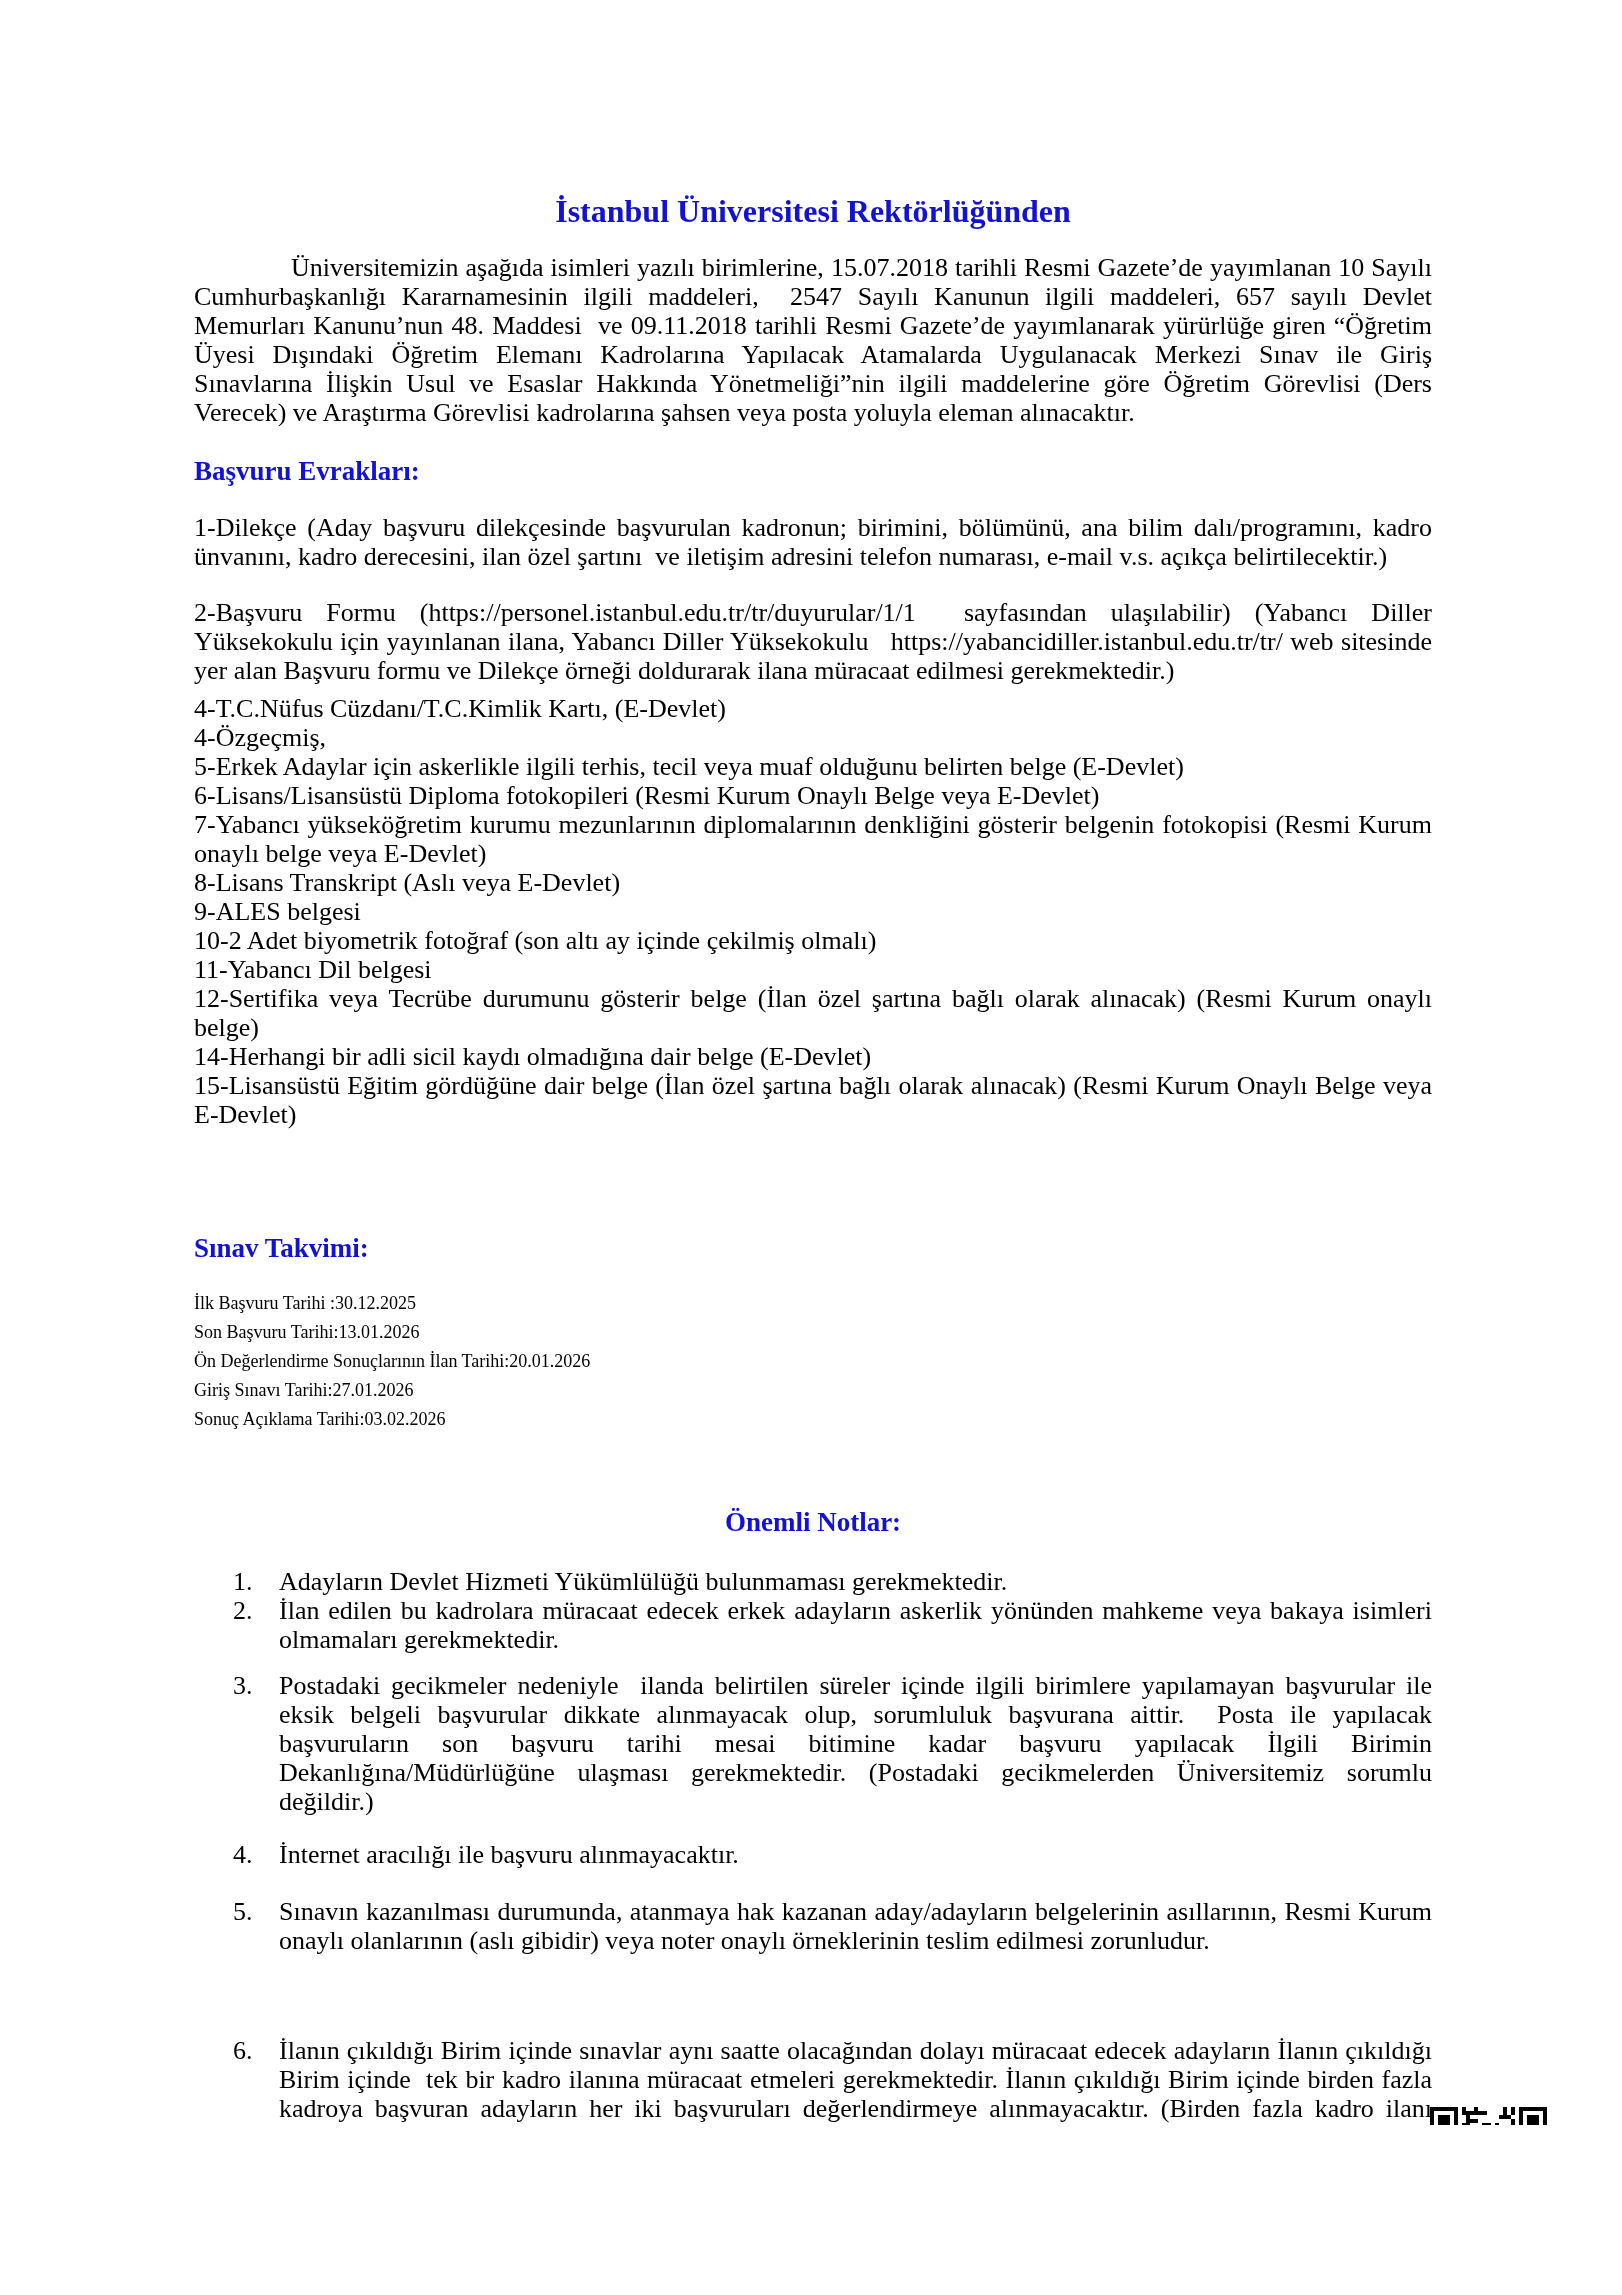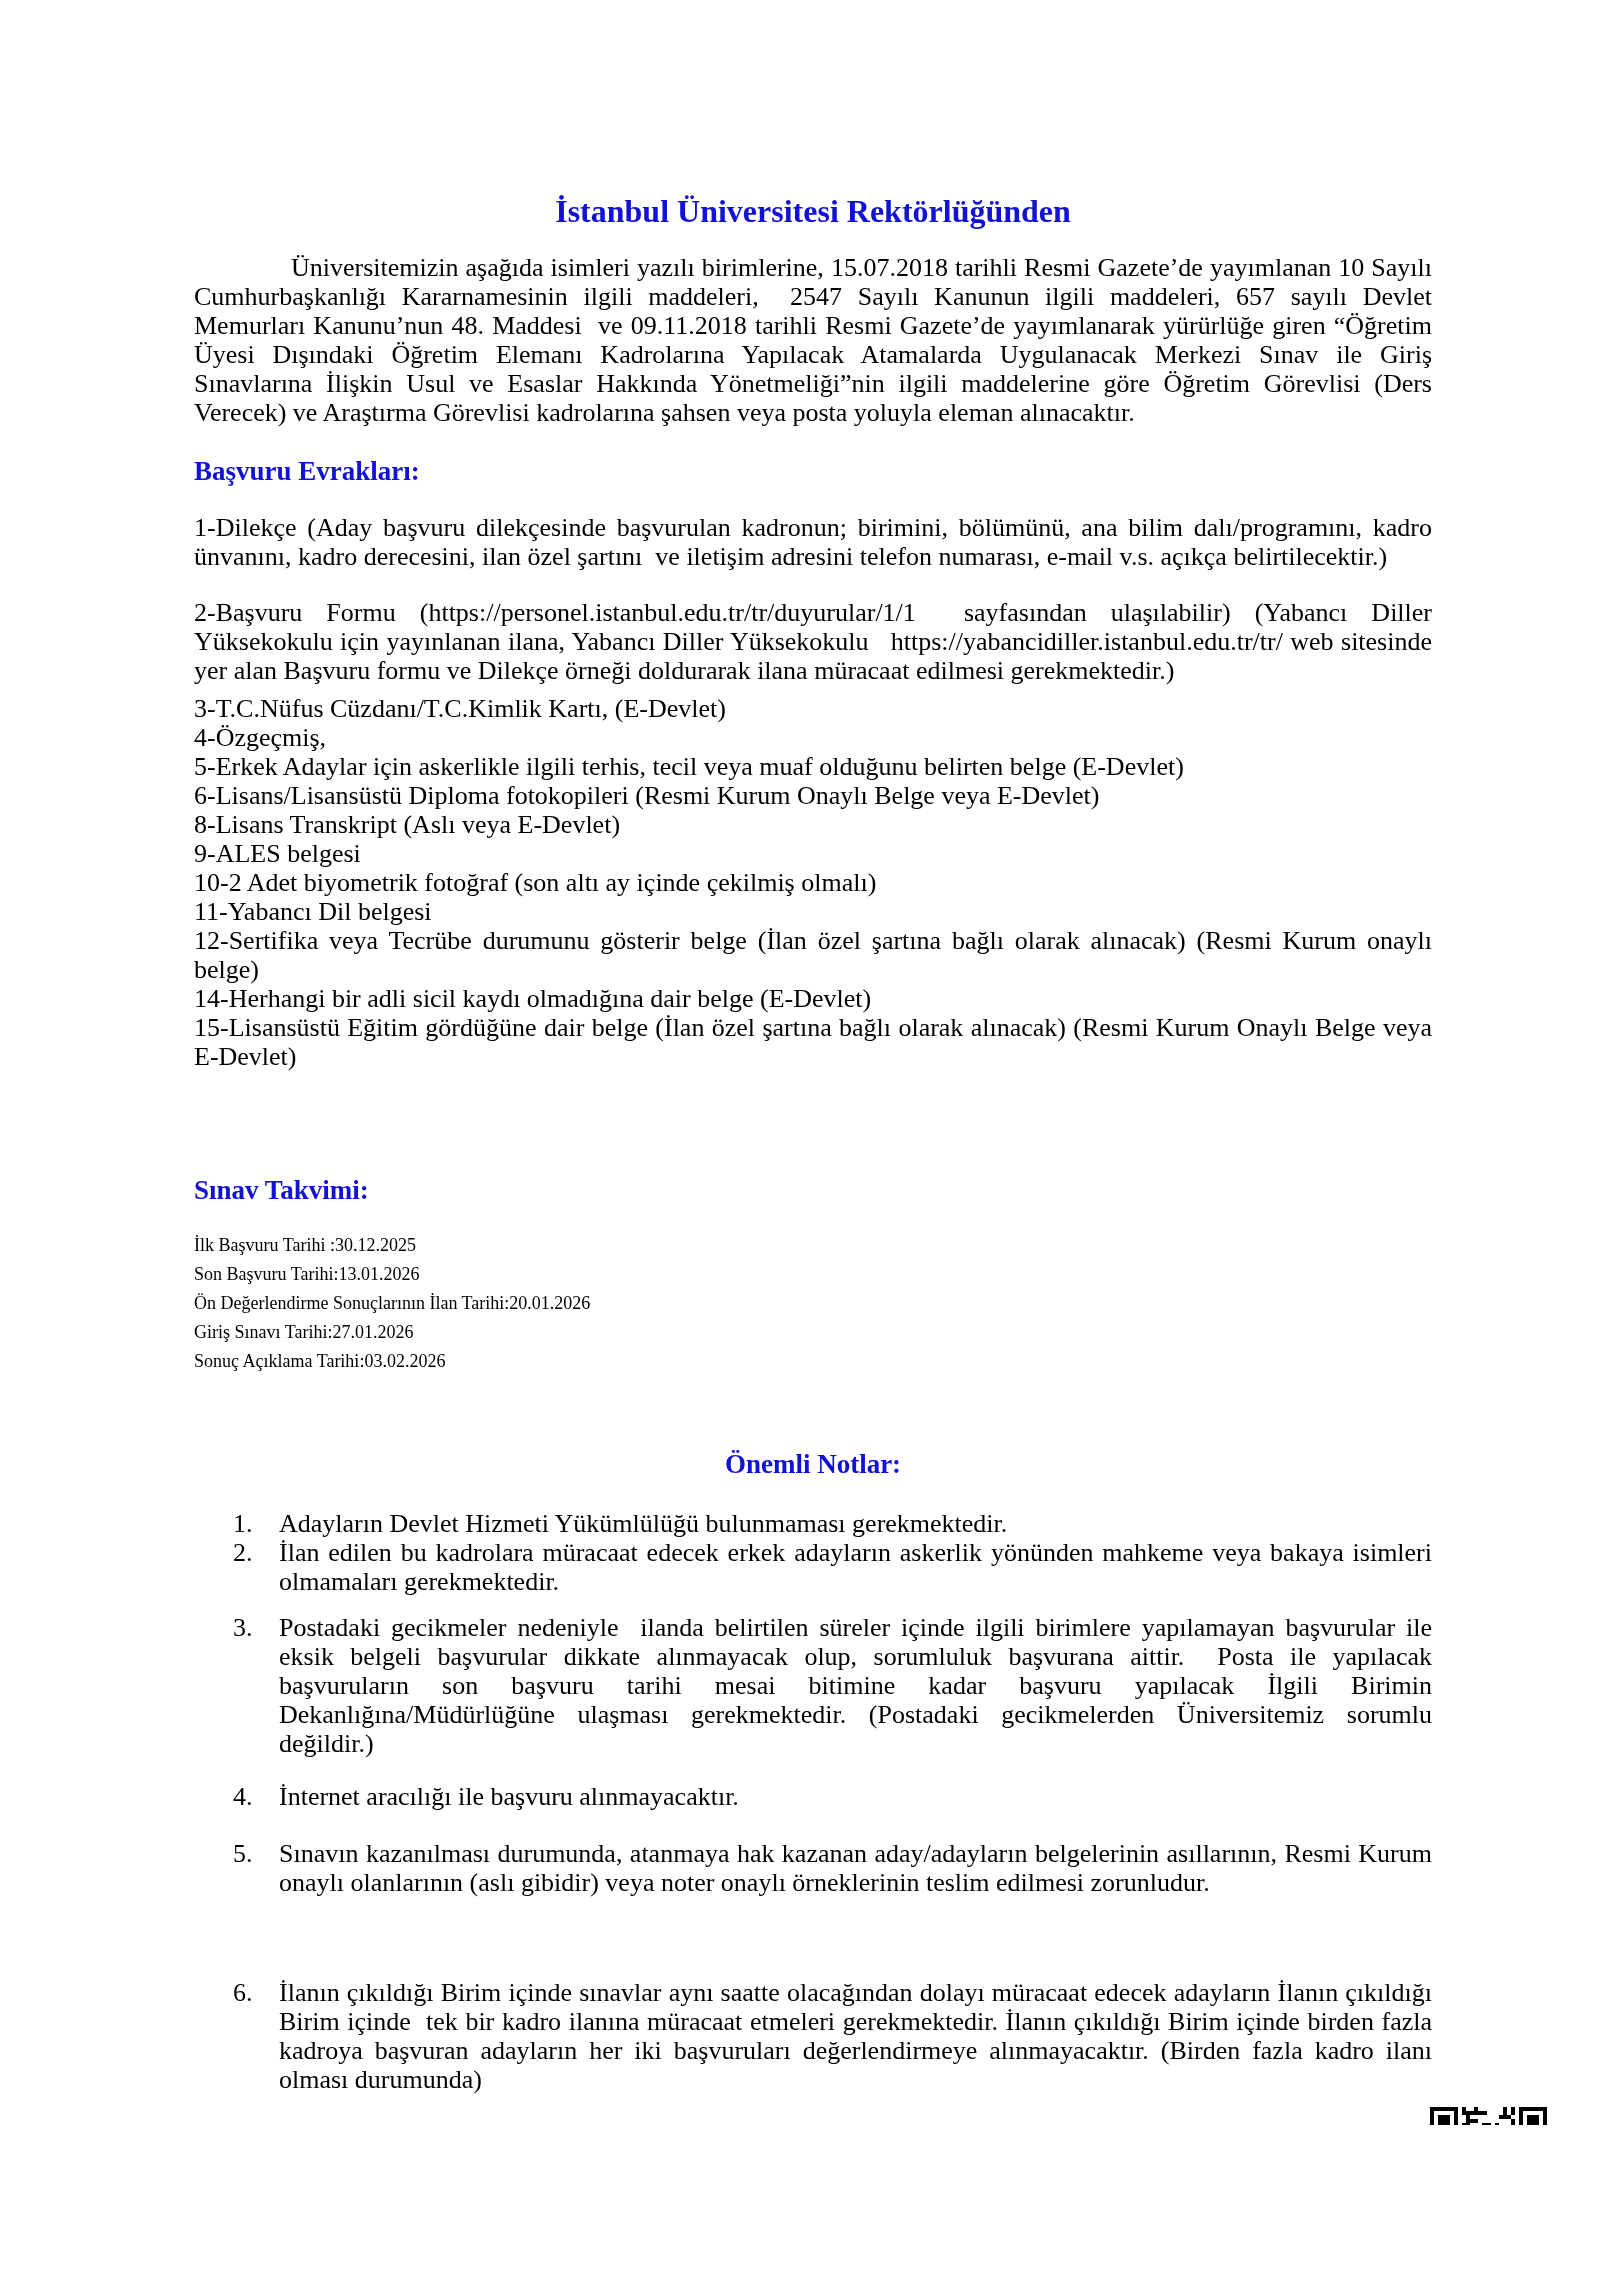--- a/index.html
+++ b/index.html
@@ -96,24 +96,25 @@
     <h1 class="doc-title">İstanbul Üniversitesi Rektörlüğünden</h1>
 
     <p class="intro">Üniversitemizin aşağıda isimleri yazılı birimlerine, 15.07.2018 tarihli Resmi Gazete’de yayımlanan 10 Sayılı Cumhurbaşkanlığı Kararnamesinin ilgili maddeleri,&nbsp; 2547 Sayılı Kanunun ilgili maddeleri, 657 sayılı Devlet Memurları Kanunu’nun 48. Maddesi&nbsp; ve 09.11.2018 tarihli Resmi Gazete’de yayımlanarak yürürlüğe giren “Öğretim Üyesi Dışındaki Öğretim Elemanı Kadrolarına Yapılacak Atamalarda Uygulanacak Merkezi Sınav ile Giriş Sınavlarına İlişkin Usul ve Esaslar Hakkında Yönetmeliği”nin ilgili maddelerine göre Öğretim Görevlisi (Ders Verecek) ve Araştırma Görevlisi kadrolarına şahsen veya posta yoluyla eleman alınacaktır.</p>
 
     <h2 class="sec" id="h-evraklar">Başvuru Evrakları:</h2>
 
     <p class="evrak-par" id="item1">1-Dilekçe (Aday başvuru dilekçesinde başvurulan kadronun; birimini, bölümünü, ana bilim dalı/programını, kadro ünvanını, kadro derecesini, ilan özel şartını&nbsp; ve iletişim adresini telefon numarası, e-mail v.s. açıkça belirtilecektir.)</p>
     <p class="evrak-par" id="item2">2-Başvuru Formu (https://personel.istanbul.edu.tr/tr/duyurular/1/1&nbsp; sayfasından ulaşılabilir) (Yabancı Diller Yüksekokulu için yayınlanan ilana, Yabancı Diller Yüksekokulu&nbsp;&nbsp; https://yabancidiller.istanbul.edu.tr/tr/ web sitesinde yer alan Başvuru formu ve Dilekçe örneği doldurarak ilana müracaat edilmesi gerekmektedir.)</p>
 
     <div class="doclist">
-      <div>3-T.C.Nüfus Cüzdanı/T.C.Kimlik Kartı, (E-Devlet)</div>
+      <div>4-T.C.Nüfus Cüzdanı/T.C.Kimlik Kartı, (E-Devlet)</div>
       <div>4-Özgeçmiş,</div>
       <div>5-Erkek Adaylar için askerlikle ilgili terhis, tecil veya muaf olduğunu belirten belge (E-Devlet)</div>
       <div>6-Lisans/Lisansüstü Diploma fotokopileri (Resmi Kurum Onaylı Belge veya E-Devlet)</div>
+      <div>7-Yabancı yükseköğretim kurumu mezunlarının diplomalarının denkliğini gösterir belgenin fotokopisi (Resmi Kurum onaylı belge veya E-Devlet)</div>
       <div>8-Lisans Transkript (Aslı veya E-Devlet)</div>
       <div>9-ALES belgesi</div>
       <div>10-2 Adet biyometrik fotoğraf (son altı ay içinde çekilmiş olmalı)</div>
       <div>11-Yabancı Dil belgesi</div>
       <div>12-Sertifika veya Tecrübe durumunu gösterir belge (İlan özel şartına bağlı olarak alınacak) (Resmi Kurum onaylı belge)</div>
       <div>14-Herhangi bir adli sicil kaydı olmadığına dair belge (E-Devlet)</div>
       <div>15-Lisansüstü Eğitim gördüğüne dair belge (İlan özel şartına bağlı olarak alınacak) (Resmi Kurum Onaylı Belge veya E-Devlet)</div>
     </div>
 
     <h2 class="sec" id="h-takvim">Sınav Takvimi:</h2>

